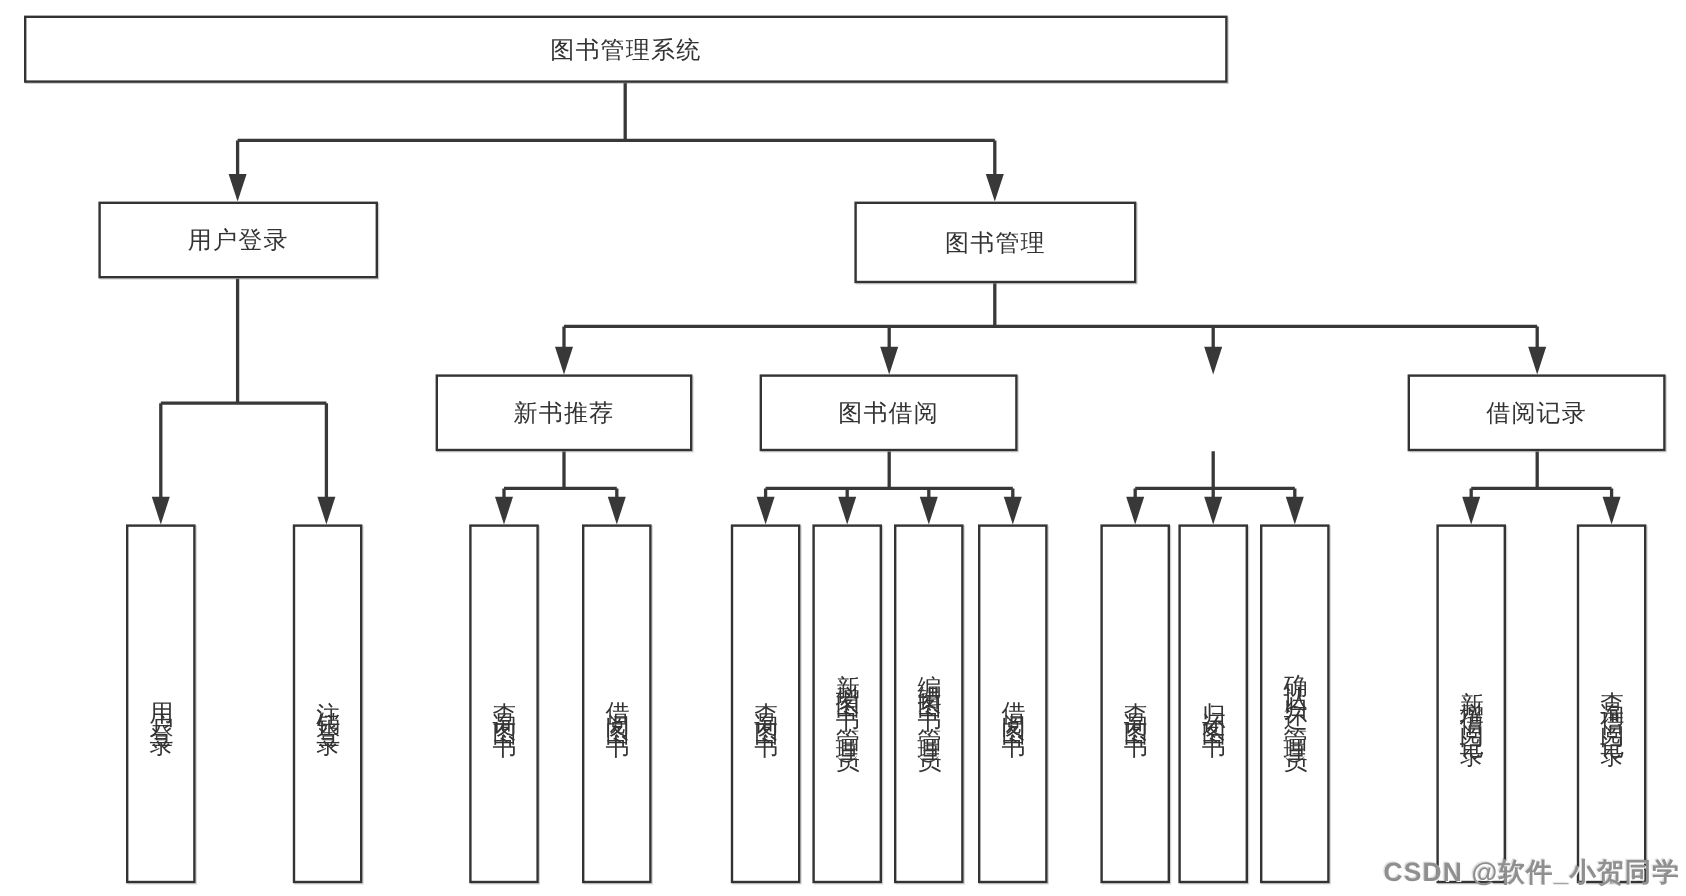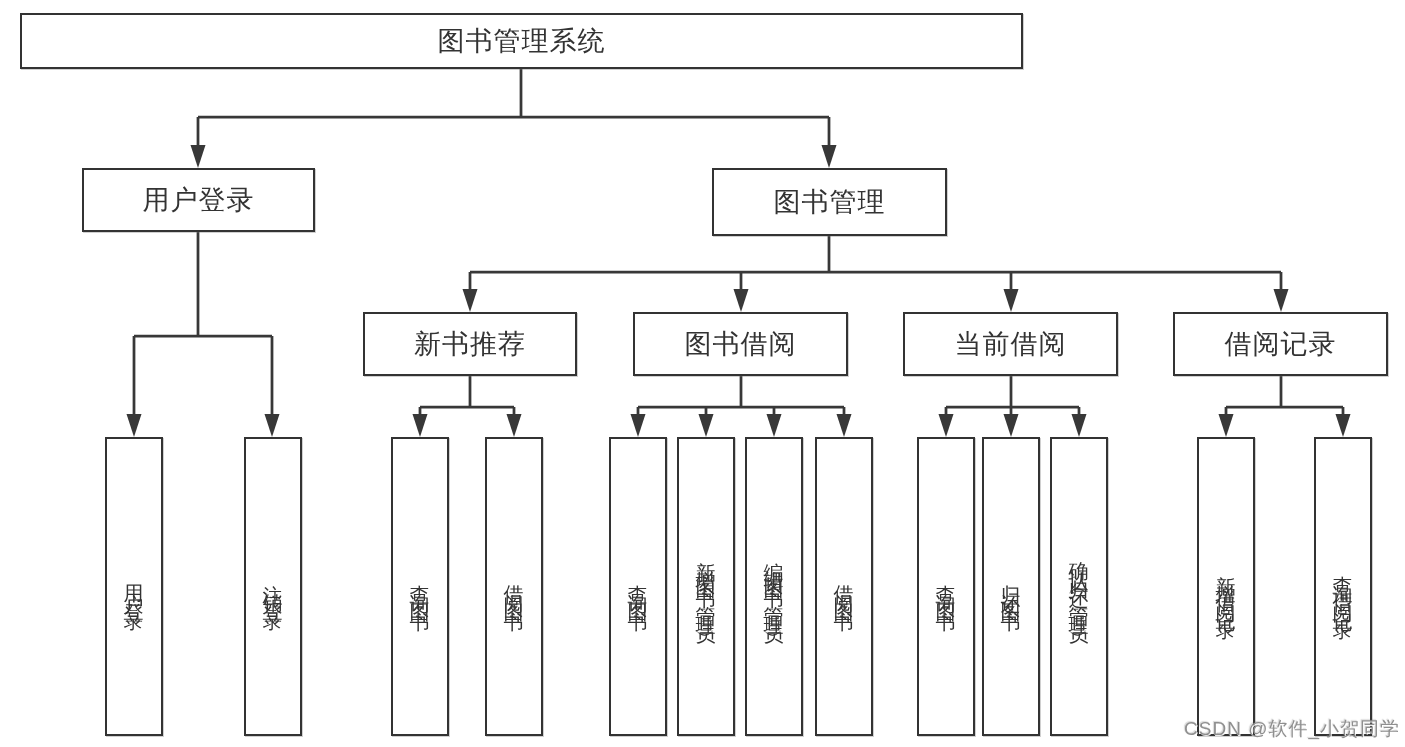--- a/index.html
+++ b/index.html
@@ -12,21 +12,21 @@
     color:#333333;
   }
   .connectors{position:absolute;left:0;top:0;width:1405px;height:747px;z-index:0;}
   .node{
     position:absolute;
     box-sizing:border-box;
     background:#ffffff;
     border:2.5px solid #333333;
     display:flex;align-items:center;justify-content:center;
     z-index:1;
-    font-size:27px;
+    font-size:20px;
     letter-spacing:1px;
     color:#333333;
     box-shadow:1px 1px 0 rgba(120,120,120,0.35);
   }
   .node.v{
     width:58px;height:299px;top:437px;
     writing-mode:vertical-rl;
     text-orientation:mixed;
     font-size:20px;
     letter-spacing:9px;
@@ -43,25 +43,26 @@
   
   #n-ul1{left:105px;}  #n-ul2{left:244px;}
   #n-nb1{left:391px;}  #n-nb2{left:485px;}
   #n-bb1{left:609px;}  #n-bb2{left:677px;} #n-bb3{left:745px;} #n-bb4{left:815px;}
   #n-cb1{left:917px;}  #n-cb2{left:982px;} #n-cb3{left:1050px;}
   #n-br1{left:1197px;} #n-br2{left:1314px;}
   .watermark{
     position:absolute;
     right:5px;bottom:5px;
     z-index:5;
-    font-size:19px;
+    font-size:22px;
     letter-spacing:1px;
     color:#8f8f8f;
     text-shadow:1px 1px 0 rgba(255,255,255,0.9), -1px -1px 1px rgba(90,90,90,0.25);
     white-space:nowrap;
+    font-weight:bold;
   }
 </style>
 </head>
 <body>
 
 <div class="stage">
 
   <svg class="connectors" viewBox="0 0 1405 747" xmlns="http://www.w3.org/2000/svg">
     <path fill="none" stroke="#383838" stroke-width="2.75" d="
       M521 69 V117 M198 117 H829 M198 117 V148 M829 117 V148
@@ -94,21 +95,20 @@
     </g>
   </svg>
 
   <div class="node" id="n-root">图书管理系统</div>
 
   <div class="node" id="n-userlogin">用户登录</div>
   <div class="node" id="n-bookmgmt">图书管理</div>
 
   <div class="node" id="n-newbook">新书推荐</div>
   <div class="node" id="n-borrow">图书借阅</div>
-  <div class="node" id="n-current">当前借阅</div>
   <div class="node" id="n-record">借阅记录</div>
 
   <div class="node v" id="n-ul1">用户登录</div>
   <div class="node v" id="n-ul2">注销登录</div>
 
   <div class="node v" id="n-nb1">查询图书</div>
   <div class="node v" id="n-nb2">借阅图书</div>
 
   <div class="node v" id="n-bb1">查询图书</div>
   <div class="node v" id="n-bb2">新增图书（管理员）</div>

